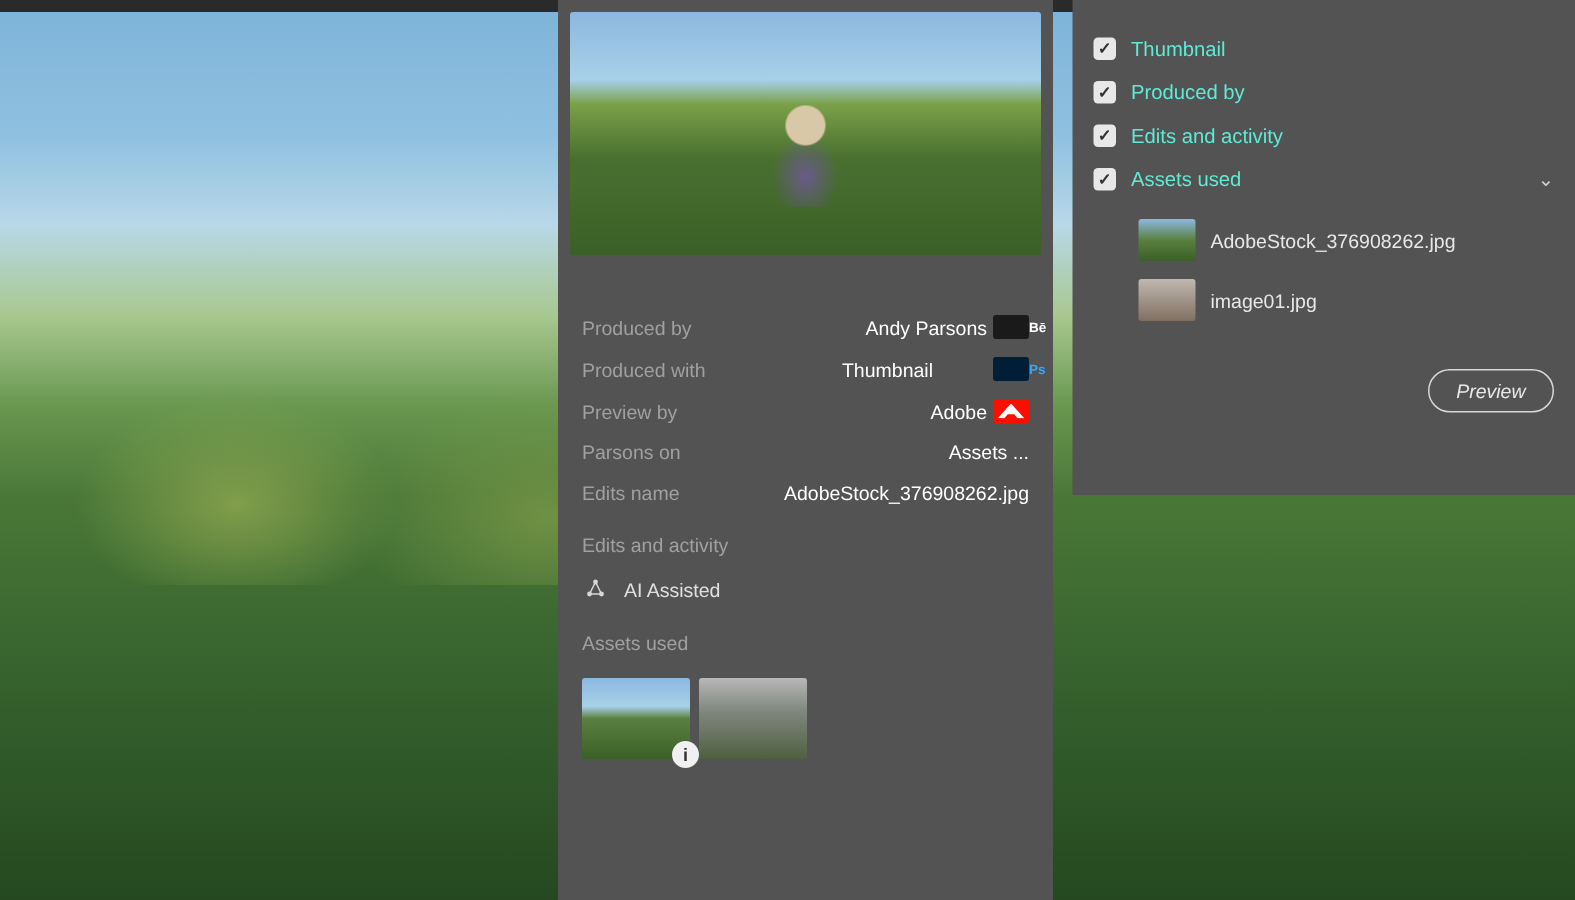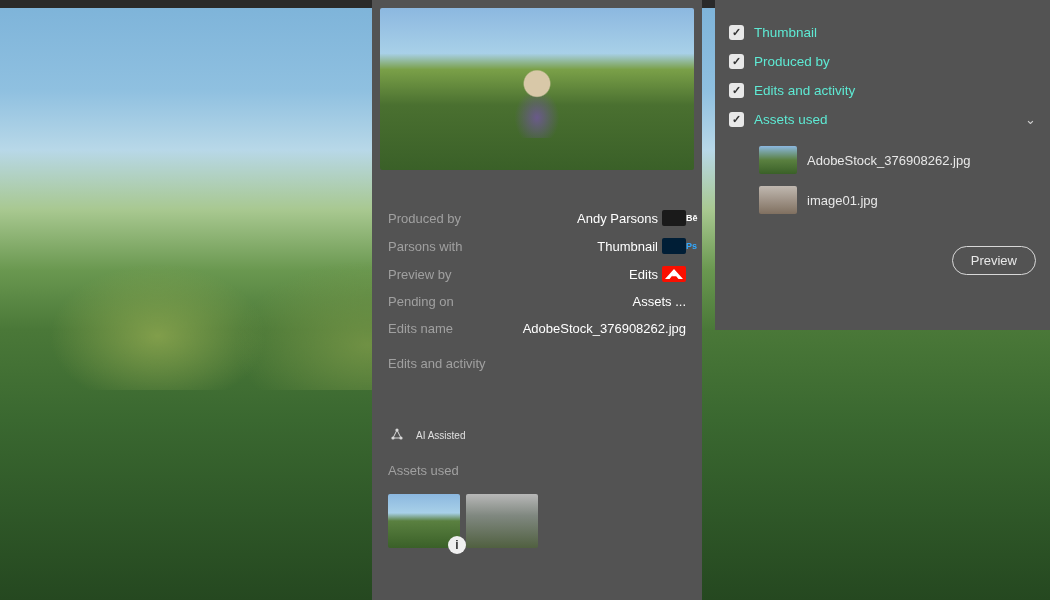--- a/index.html
+++ b/index.html
@@ -88,39 +88,38 @@
       display: inline-block;
       width: 16px; height: 16px;
       border-radius: 2px;
       font-size: 9px;
       line-height: 16px;
       text-align: center;
       font-weight: bold;
       padding-left: 24px;
     }
     .badge-be { background: #1a1a1a; color: #fff; }
-    .badge-ps { background: #001e36; color: #31a8ff; }
+    .badge-ps { background: #001e36; color: #31a8ff; margin-left: 36px; }
     .badge-adobe { background: #fa0f00; color: #fff; position: relative; }
     .badge-adobe::after { content:""; position:absolute; inset:3px; background: #fff; clip-path: polygon(50% 0, 100% 100%, 75% 100%, 62% 72%, 38% 72%, 50% 45%, 25% 100%, 0 100%); }
 
     .section-header {
       color: #a0a0a0;
       padding: 14px 16px 8px 16px;
       font-size: 13px;
     }
 
     .activity-list { padding: 0 16px; }
     .activity-item {
       display: flex;
       align-items: center;
       gap: 10px;
       padding: 5px 0;
       color: #e0e0e0;
-      font-size: 10px;
-      margin-top: 42px;
+      font-size: 13px;
     }
     .activity-icon {
       width: 18px; height: 18px;
       display: flex; align-items: center; justify-content: center;
       color: #d0d0d0;
       font-size: 13px;
     }
 
     .asset-thumbs {
       display: flex;
@@ -215,20 +214,21 @@
       margin-top: 18px;
     }
     .preview-btn {
       background: transparent;
       border: 1.5px solid #d8d8d8;
       color: #e8e8e8;
       padding: 6px 18px;
       border-radius: 16px;
       font-size: 13px;
       cursor: pointer;
+      font-style: italic;
     }
   </style>
 </head>
 <body>
 
 <div class="canvas"></div>
 <div class="top-strip"></div>
 
 <div class="info-panel">
 
@@ -237,35 +237,35 @@
 
   <div class="info-rows">
     <div class="info-row">
       <span class="info-label">Produced by</span>
       <span class="info-value">
         <span>Andy Parsons</span>
         <span class="badge badge-be">Bē</span>
       </span>
     </div>
     <div class="info-row">
-      <span class="info-label">Parsons with</span>
+      <span class="info-label">Produced with</span>
       <span class="info-value">
         <span>Thumbnail</span>
         <span class="badge badge-ps">Ps</span>
       </span>
     </div>
     <div class="info-row">
       <span class="info-label">Preview by</span>
       <span class="info-value">
-        <span>Edits</span>
+        <span>Adobe</span>
         <span class="badge badge-adobe"></span>
       </span>
     </div>
     <div class="info-row">
-      <span class="info-label">Pending on</span>
+      <span class="info-label">Parsons on</span>
       <span class="info-value">Assets ...</span>
     </div>
     <div class="info-row">
       <span class="info-label">Edits name</span>
       <span class="info-value">AdobeStock_376908262.jpg</span>
     </div>
   </div>
 
   <div class="section-header">Edits and activity</div>
   <div class="activity-list">

